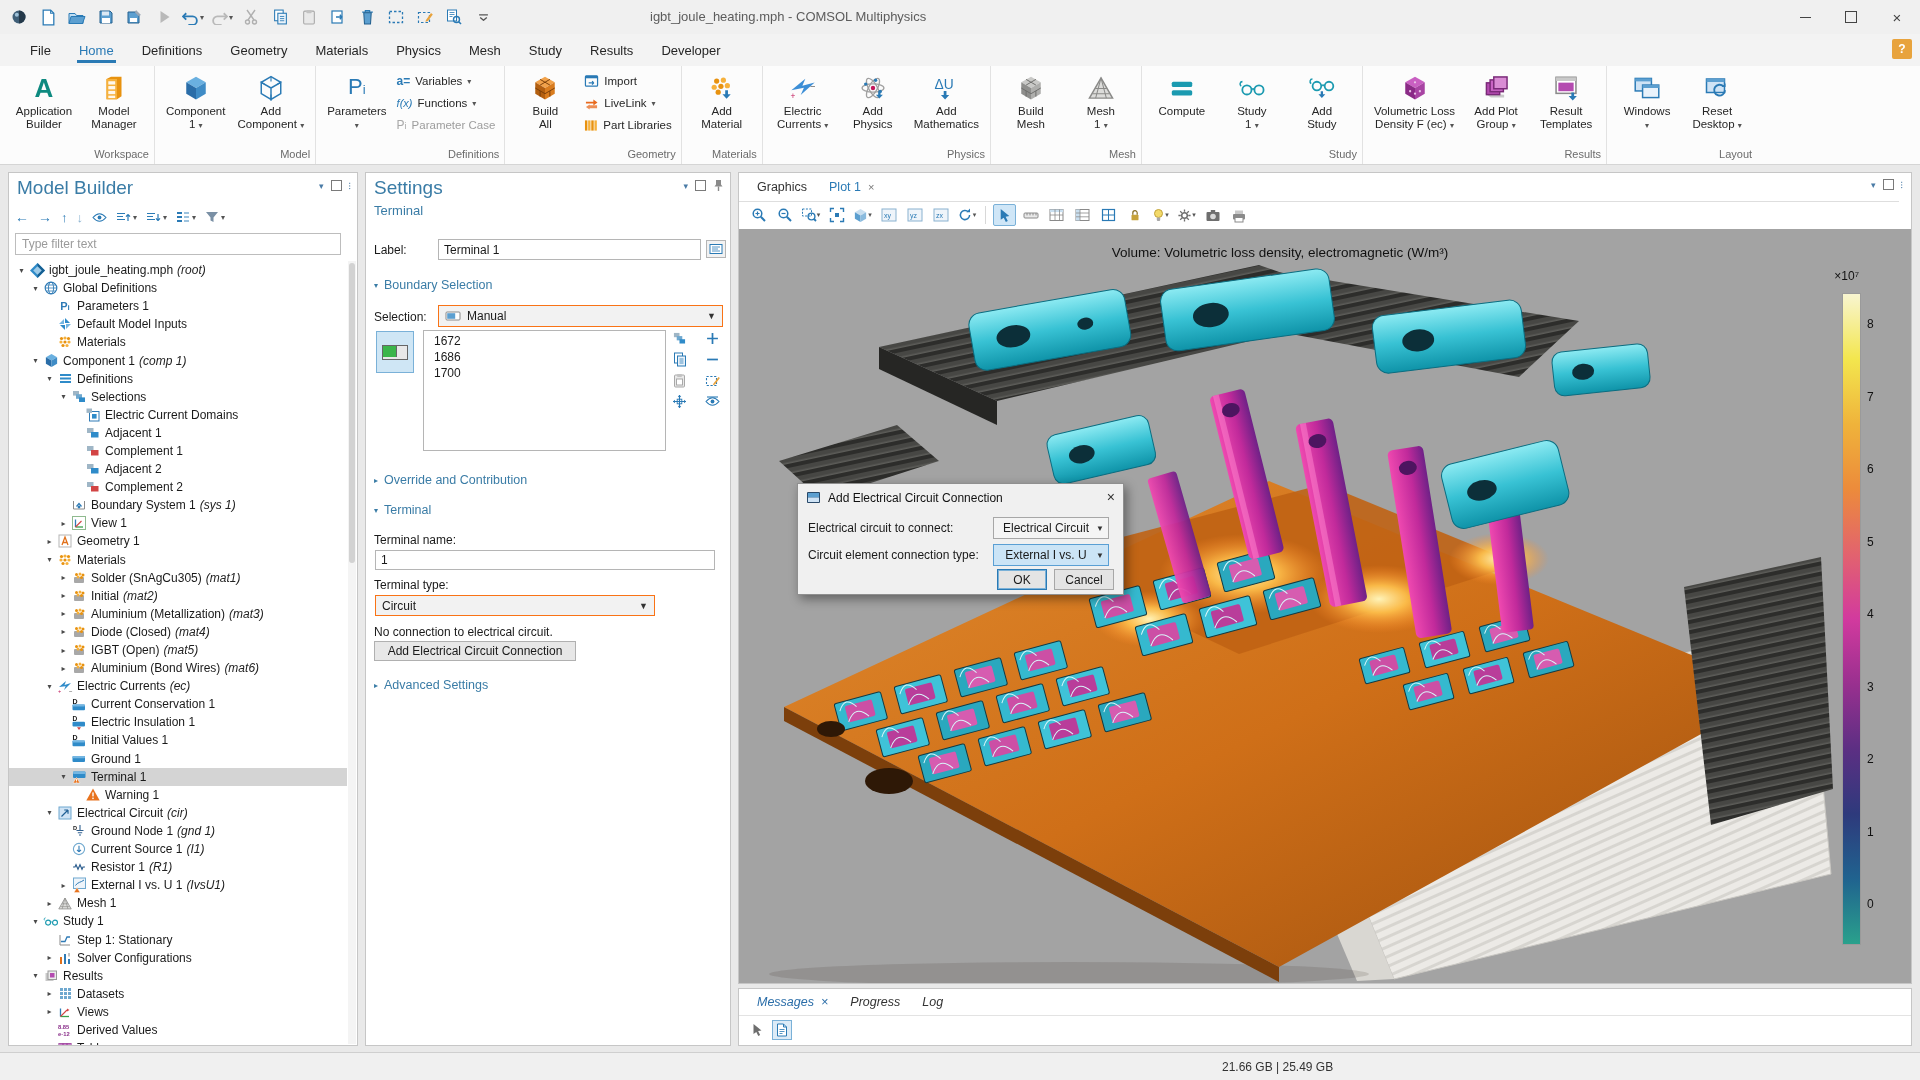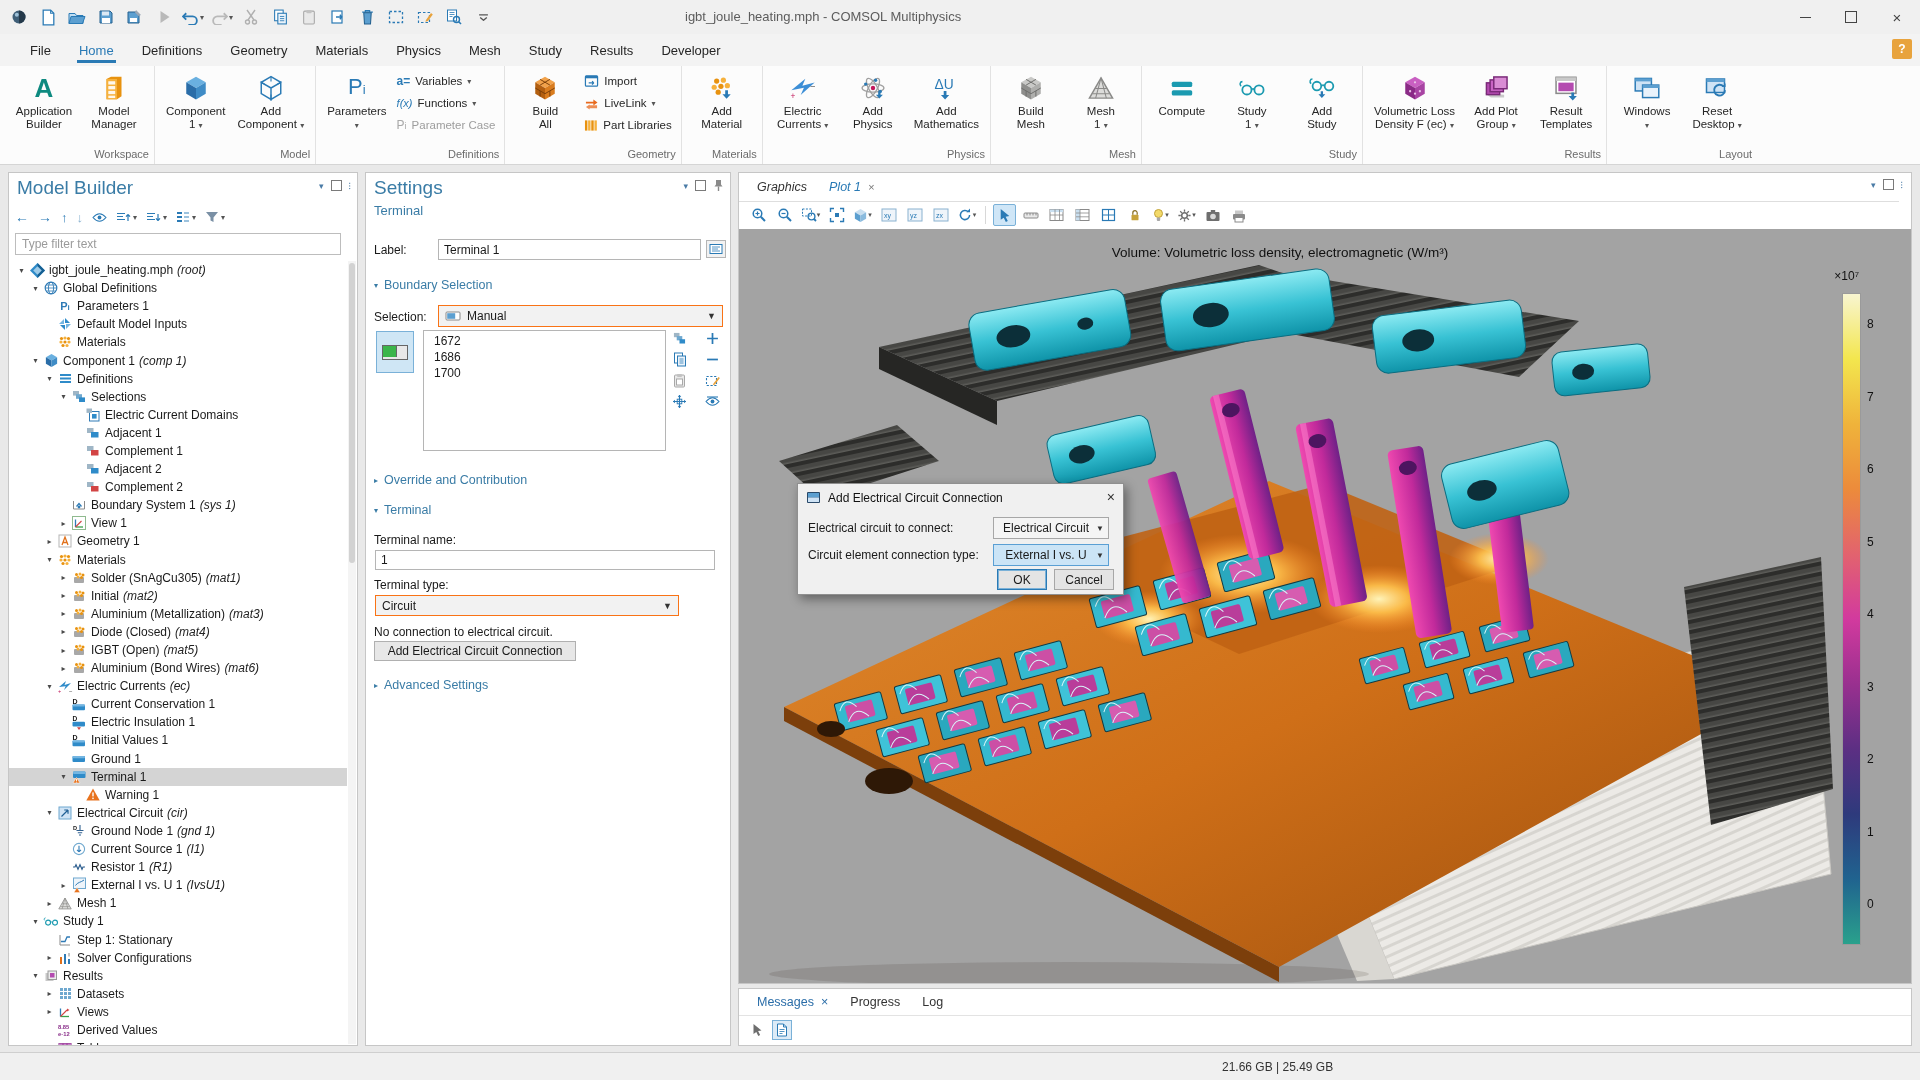--- a/index.html
+++ b/index.html
@@ -3,21 +3,21 @@
 <meta charset="utf-8">
 <style>
   html,body{margin:0;padding:0;background:#cfcfcf;}
   body{font-family:"Liberation Sans",sans-serif;font-size:12px;color:#1a1a1a;}
   #app{position:relative;width:1920px;height:1080px;background:#e9e9e9;overflow:hidden;}
   
   .titlebar{position:absolute;top:0;left:0;right:0;height:34px;background:#f0f0f0;}
   .qat{position:absolute;left:8px;top:0;height:34px;display:flex;align-items:center;gap:7px;}
   .qi{width:22px;height:24px;display:flex;align-items:center;justify-content:center;}
   .qcaret{font-size:8px;color:#555;margin-left:1px;}
-  .win-title{position:absolute;left:650px;top:0;height:34px;line-height:34px;color:#5c5c5c;font-size:13px;margin-left:35px;}
+  .win-title{position:absolute;left:650px;top:0;height:34px;line-height:34px;color:#5c5c5c;font-size:13px;}
   .win-controls{position:absolute;right:0;top:0;display:flex;height:34px;}
   .wc{width:46px;height:34px;display:flex;align-items:center;justify-content:center;color:#444;}
   .wc-min{width:11px;height:1px;background:#444;display:block;}
   .wc-max{width:10px;height:10px;border:1px solid #444;display:block;}
   .wc-close{font-size:15px;color:#444;}
   
   .menubar{position:absolute;top:34px;left:0;right:0;height:32px;background:#f3f3f3;display:flex;align-items:stretch;padding-left:16px;}
   .mtab{padding:0 14px;font-size:13px;color:#262626;display:flex;align-items:center;position:relative;}
   .mtab.active{color:#2a7ab5;}
   .mtab.active:after{content:"";position:absolute;left:12px;right:12px;bottom:3px;height:3px;background:#2a7ab5;}
@@ -34,21 +34,21 @@
   .rtx .rcaret{font-size:8px;color:#555;}
   .rcol{display:flex;flex-direction:column;justify-content:flex-start;padding:2px 4px;gap:2px;}
   .rsmall{display:flex;align-items:center;gap:5px;font-size:11.5px;height:20px;color:#262626;white-space:nowrap;}
   .rsmall.dis{color:#9d9d9d;}
   .rsmall .rcaret{font-size:8px;color:#555;}
   
   .panel{position:absolute;background:#fff;border:1px solid #c6c6c6;box-sizing:border-box;}
   #mb-panel{left:8px;top:172px;width:350px;height:874px;overflow:hidden;}
   #set-panel{left:365px;top:172px;width:366px;height:874px;overflow:hidden;}
   #gfx-panel{left:738px;top:172px;width:1174px;height:812px;overflow:hidden;}
-  #msg-panel{left:738px;top:988px;width:1174px;height:58px;overflow:hidden;}
+  #msg-panel{left:738px;top:988px;width:1174px;height:58px;overflow:hidden;font-style:italic;}
   .phead{position:absolute;left:0;right:0;top:0;height:30px;}
   .ptitle{position:absolute;left:8px;top:4px;font-size:19px;color:#3a7ca6;}
   .phicons{position:absolute;right:6px;top:6px;display:flex;gap:7px;align-items:center;color:#7a7a7a;}
   .phicons .pi1{font-size:9px;color:#4a7ba6;}
   .phicons .pi2{width:9px;height:9px;border:1px solid #7a7a7a;display:block;}
   
   .mb-toolbar{position:absolute;left:6px;top:32px;height:24px;display:flex;align-items:center;gap:9px;}
   .mbt{display:flex;align-items:center;gap:2px;}
   .mbt .rcaret{font-size:8px;color:#555;}
   .mb-filter{position:absolute;left:6px;right:16px;top:60px;height:22px;border:1px solid #bdbdbd;box-sizing:border-box;font-size:12px;color:#333;padding:0 6px;font-family:"Liberation Sans",sans-serif;background:#fff;}
@@ -75,21 +75,21 @@
   .slist div{padding:1px 10px;}
   .stoggle{position:absolute;width:38px;height:42px;background:#cfe6f5;border:1px solid #7ab1d8;display:flex;align-items:center;justify-content:center;box-sizing:border-box;}
   .stoggle .tg{width:24px;height:13px;border:1px solid #666;background:#e8e8e8;display:flex;}
   .stoggle .tg i{display:block;width:13px;height:11px;background:#3bb54a;border-right:1px solid #666;}
   .sicons{position:absolute;display:flex;flex-direction:column;gap:6px;}
   .sicons .si{width:17px;height:15px;display:flex;align-items:center;justify-content:center;}
   .sbtn{position:absolute;background:#e7e7e7;border:1px solid #b0b0b0;font-size:12px;display:flex;align-items:center;justify-content:center;box-sizing:border-box;}
   .snote{position:absolute;left:8px;font-size:12px;color:#1a1a1a;}
   .sedit-btn{position:absolute;width:20px;height:18px;border:1px solid #b5b5b5;background:#f2f2f2;display:flex;align-items:center;justify-content:center;box-sizing:border-box;}
   
-  .gtabs{position:absolute;left:0;right:12px;top:0;height:28px;border-bottom:1px solid #dedede;display:flex;align-items:center;padding-left:8px;gap:2px;font-style:italic;}
+  .gtabs{position:absolute;left:0;right:12px;top:0;height:28px;border-bottom:1px solid #dedede;display:flex;align-items:center;padding-left:8px;gap:2px;}
   .gtab{padding:4px 10px;font-size:12.5px;color:#333;display:flex;align-items:center;gap:7px;}
   .gtab.active{color:#2a7ab5;}
   .gtab .tclose{color:#777;font-size:11px;}
   .gtoolbar{position:absolute;left:0;right:0;top:28px;height:28px;border-bottom:1px solid #e6e6e6;display:flex;align-items:center;gap:3px;padding-left:8px;}
   .gt{width:23px;height:22px;display:flex;align-items:center;justify-content:center;border-radius:2px;}
   .gt.active{background:#cfe6f7;border:1px solid #7ab1d8;box-sizing:border-box;}
   .gt .rcaret{font-size:7px;color:#555;margin-left:0px;}
   .gtsep{width:1px;height:18px;background:#d8d8d8;margin:0 4px;}
   .plot{position:absolute;left:0;right:0;top:56px;bottom:0;background:#a3a3a3;}
   .plot-title{position:absolute;top:16px;left:0;right:90px;text-align:center;font-size:13.5px;color:#111;}
@@ -1287,21 +1287,21 @@
 
       <div class="ssection" style="top:330px;">
         <span class="schev">▾</span>
         <span>Terminal</span>
       </div>
 
       <div class="srow-label" style="left:8px;top:360px;">Terminal name:</div>
       <input class="sinput" style="left: 9px; top: 377px; width: 340px; height: 20px;" value="1">
 
       <div class="srow-label" style="left:8px;top:405px;">Terminal type:</div>
-      <div class="sdrop" style="left:9px;top:422px;width:304px;height:21px;">
+      <div class="sdrop" style="left:9px;top:422px;width:280px;height:21px;">
         <span>Circuit</span>
         <span class="dcaret">▼</span>
       </div>
 
       <div class="snote" style="top:452px;">No connection to electrical circuit.</div>
       <div class="sbtn" style="left:8px;top:468px;width:202px;height:20px;">Add Electrical Circuit Connection</div>
 
       <div class="ssection" style="top:505px;">
         <span class="schev">▸</span>
         <span>Advanced Settings</span>

